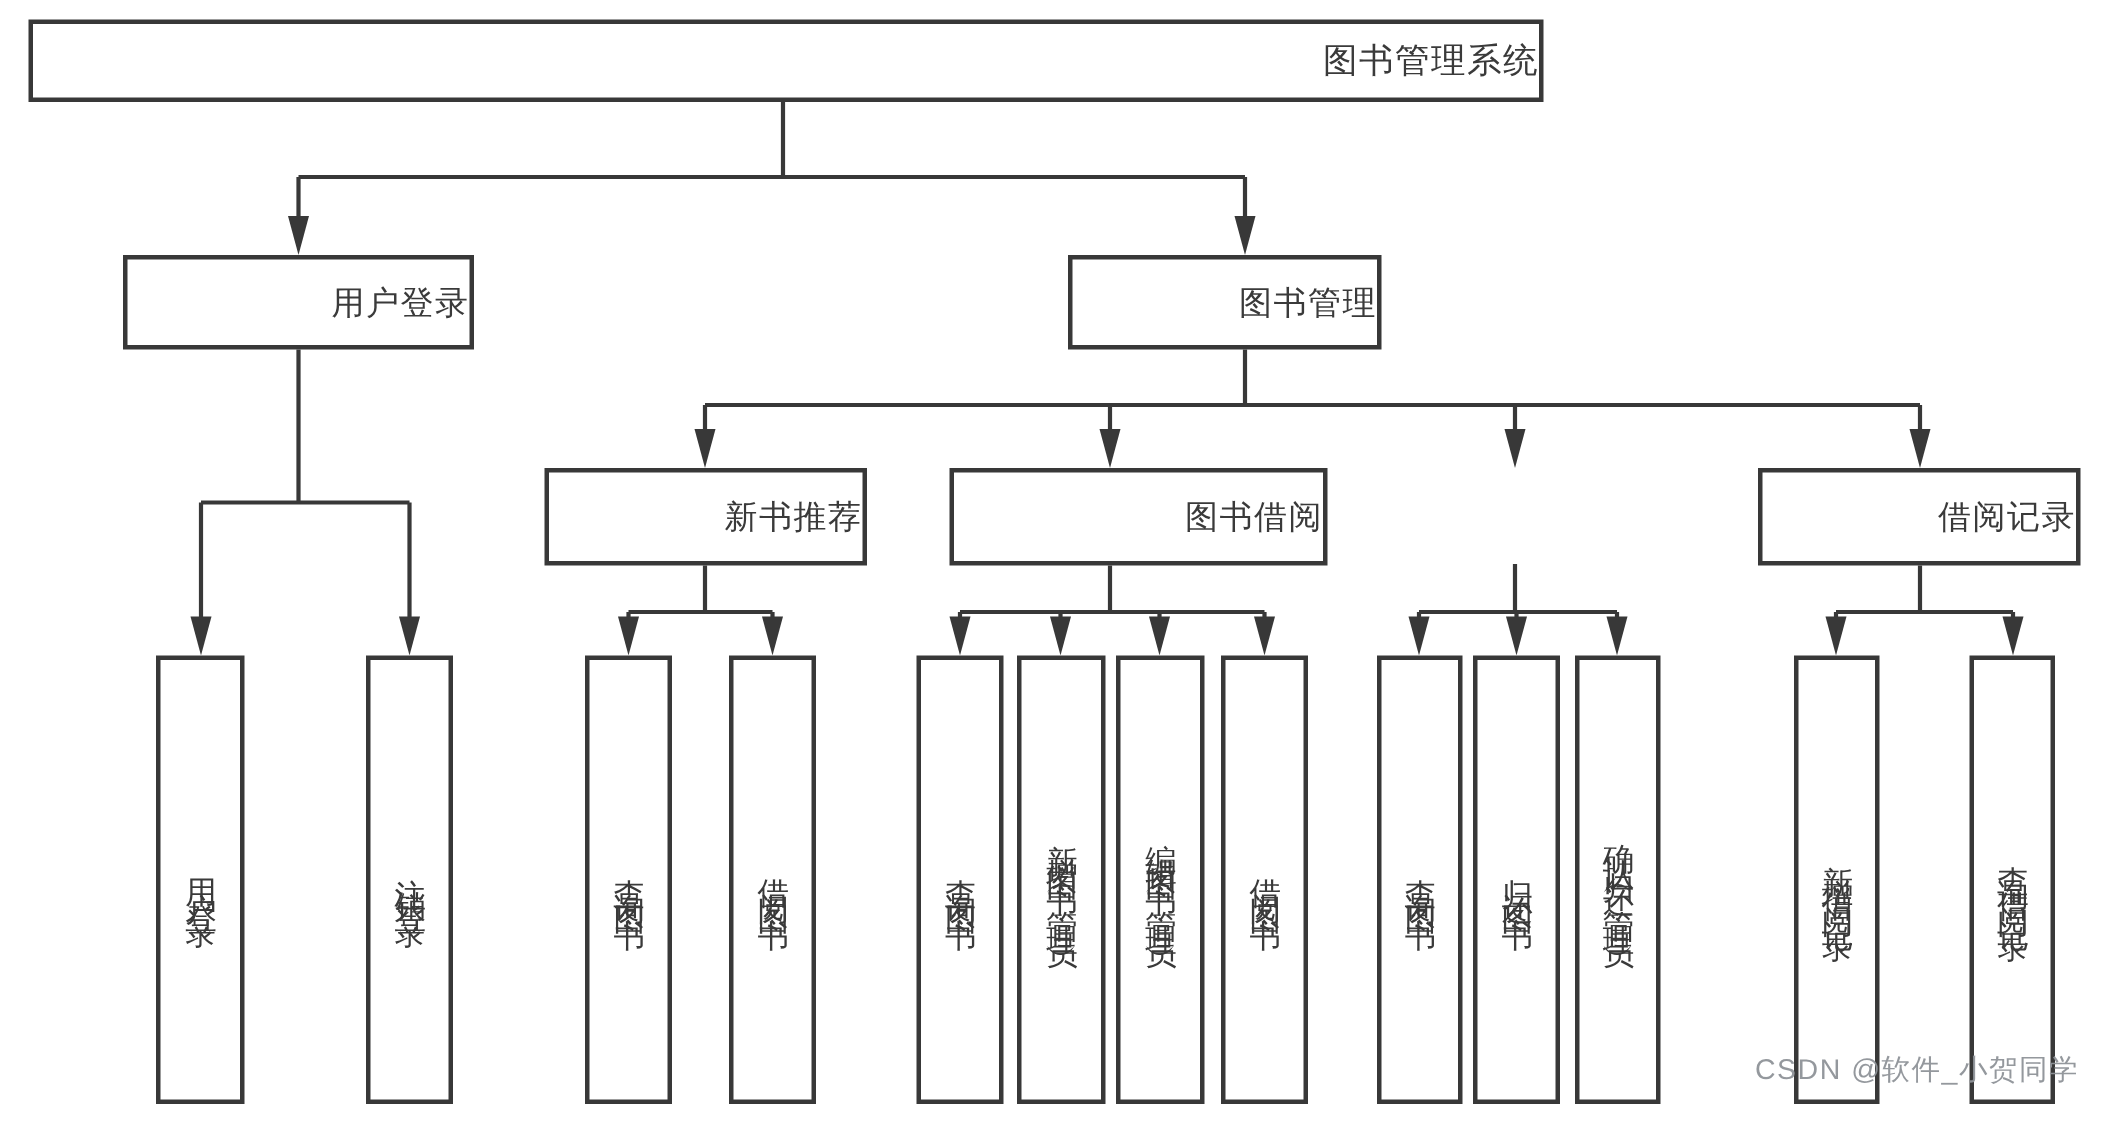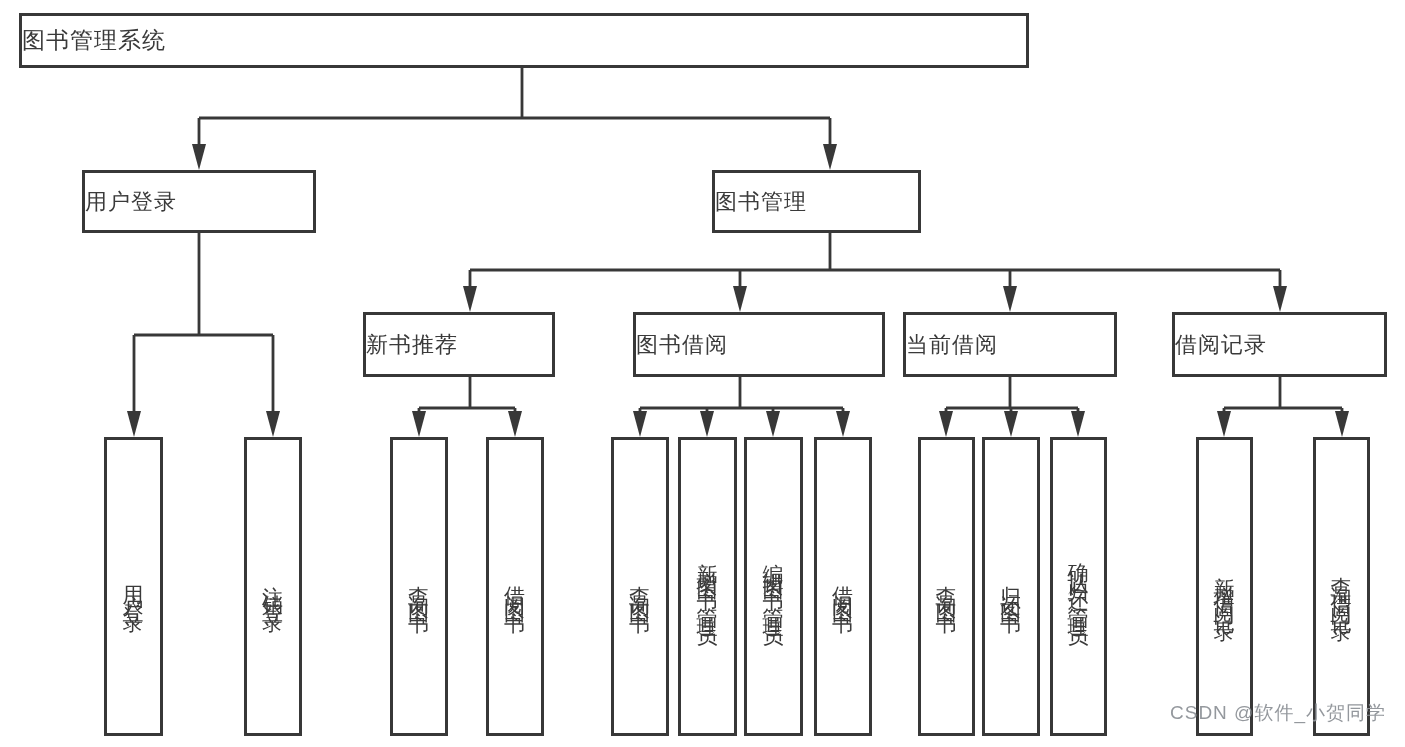--- a/index.html
+++ b/index.html
@@ -22,21 +22,21 @@
     height: 747px;
     z-index: 1;
   }
   .node-box {
     position: absolute;
     box-sizing: border-box;
     border: 3px solid #383838;
     background: #ffffff;
     display: flex;
     align-items: center;
-    justify-content: flex-start;
+    justify-content: flex-end;
     color: #3a3a3a;
     z-index: 2;
     letter-spacing: 1px;
   }
   .root-box   { font-size: 23px; }
   .branch-box { font-size: 22px; }
   .leaf-box {
     position: absolute;
     box-sizing: border-box;
     border: 3px solid #383838;
@@ -120,28 +120,25 @@
     <span>图书管理系统</span>
   </div>
 
   <div class="node-box branch-box" style="left:82px; top:170px; width:234px; height:63px;">
     <span>用户登录</span>
   </div>
   <div class="node-box branch-box" style="left:712px; top:170px; width:209px; height:63px;">
     <span>图书管理</span>
   </div>
 
-  <div class="node-box branch-box" style="left:363px; top:312px; width:192px; height:65px;">
+  <div class="node-box branch-box" style="left:363px; top:312px; width:215px; height:65px;">
     <span>新书推荐</span>
   </div>
   <div class="node-box branch-box" style="left:633px; top:312px; width:252px; height:65px;">
     <span>图书借阅</span>
-  </div>
-  <div class="node-box branch-box" style="left:903px; top:312px; width:214px; height:65px;">
-    <span>当前借阅</span>
   </div>
   <div class="node-box branch-box" style="left:1172px; top:312px; width:215px; height:65px;">
     <span>借阅记录</span>
   </div>
 
   <div class="leaf-box" style="left:104px; top:437px; width:59px; height:299px;">
     <span class="leaf-label">用户登录</span>
   </div>
   <div class="leaf-box" style="left:244px; top:437px; width:58px; height:299px;">
     <span class="leaf-label">注销登录</span>

